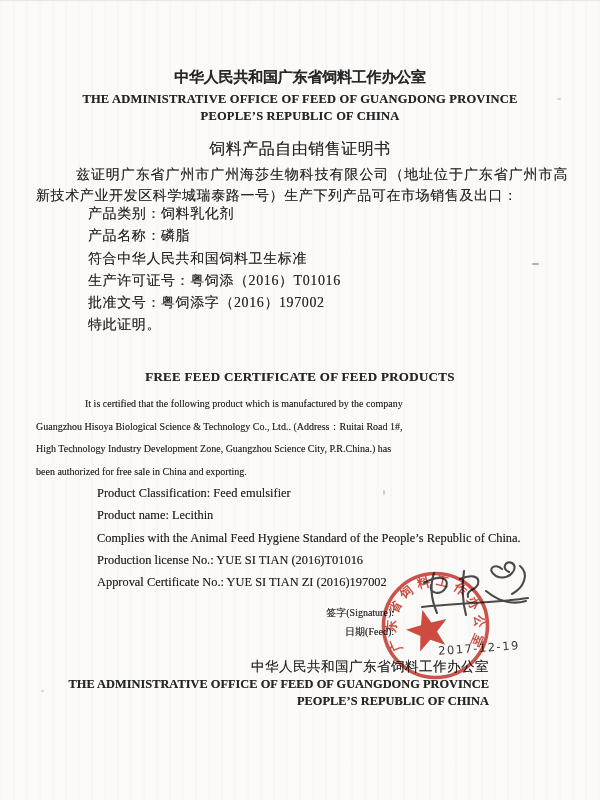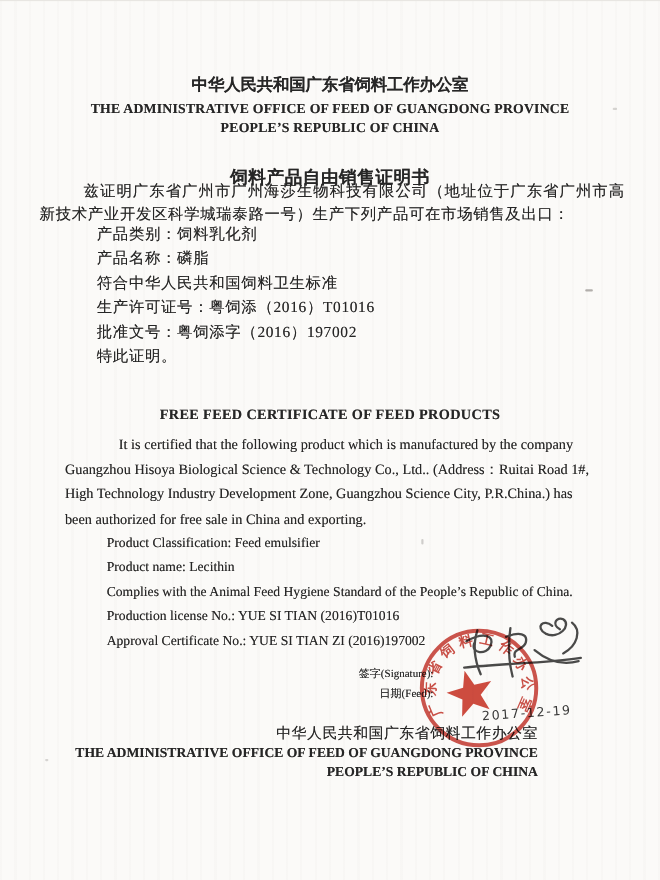--- a/index.html
+++ b/index.html
@@ -18,32 +18,32 @@
     background:repeating-linear-gradient(90deg, rgba(120,110,100,0.025) 0 2px, rgba(0,0,0,0) 2px 13px);
     pointer-events:none;
   }
   .abs{position:absolute;}
   .center{left:0;width:600px;text-align:center;}
   .zh{font-family:"Liberation Serif","DejaVu Serif",serif;}
   .scan{text-shadow:0 0 .6px rgba(45,42,40,.55);}
   .title-zh{top:67px;font-size:15px;font-weight:bold;letter-spacing:-.2px;}
   .hdr-en1{top:91px;font-size:12.5px;font-weight:bold;letter-spacing:.2px;}
   .hdr-en2{top:108px;font-size:12.5px;font-weight:bold;letter-spacing:.2px;}
-  .doc-title{top:150px;font-size:16px;font-weight:bold;letter-spacing:.5px;}
+  .doc-title{top:138px;font-size:16px;font-weight:normal;letter-spacing:.5px;}
   .zh-intro{
     top:164px;left:36px;width:532px;
     font-size:14px;line-height:20.6px;
     text-indent:40px;text-align:justify;
     letter-spacing:.6px;
     font-family:Liberation Mono, monospace;
   }
   .zh-lines{top:202px;left:88px;width:480px;font-size:14px;letter-spacing:.6px;}
   .zh-lines .ln{height:22.3px;line-height:22.3px;}
   .en-heading{top:368px;font-size:13px;font-weight:bold;letter-spacing:.3px;}
-  .en-intro{top:392px;left:59px;width:505px;font-size:13px;}
+  .en-intro{top:392px;left:36px;width:505px;font-size:10px;}
   .en-intro .ln{height:22.6px;line-height:22.6px;}
   .en-intro .ln:first-child{padding-left:49px;}
   .en-details{top:481px;left:97px;width:470px;font-size:12.4px;}
   .en-details .ln{height:22.3px;line-height:22.3px;}
   .sig-block{top:602px;left:0;width:394px;text-align:right;font-size:10px;}
   .sig-block .ln{height:19px;line-height:19px;}
   .footer-block{top:657px;left:0;width:489px;text-align:right;}
   .footer-block .f-zh{font-size:13.6px;height:18px;line-height:18px;letter-spacing:.4px;}
   .footer-block .f-en{font-size:12.4px;font-weight:bold;height:17.4px;line-height:17.4px;}
   .stamp{left:378px;top:566px;mix-blend-mode:multiply;opacity:.92;}

